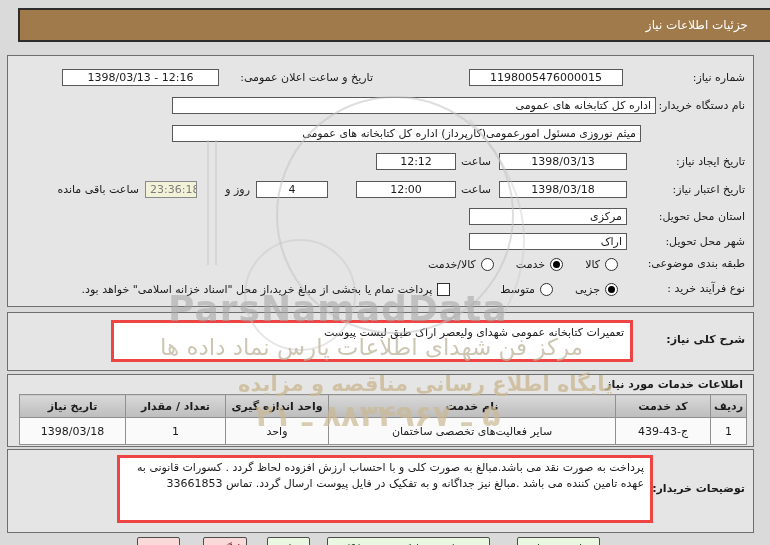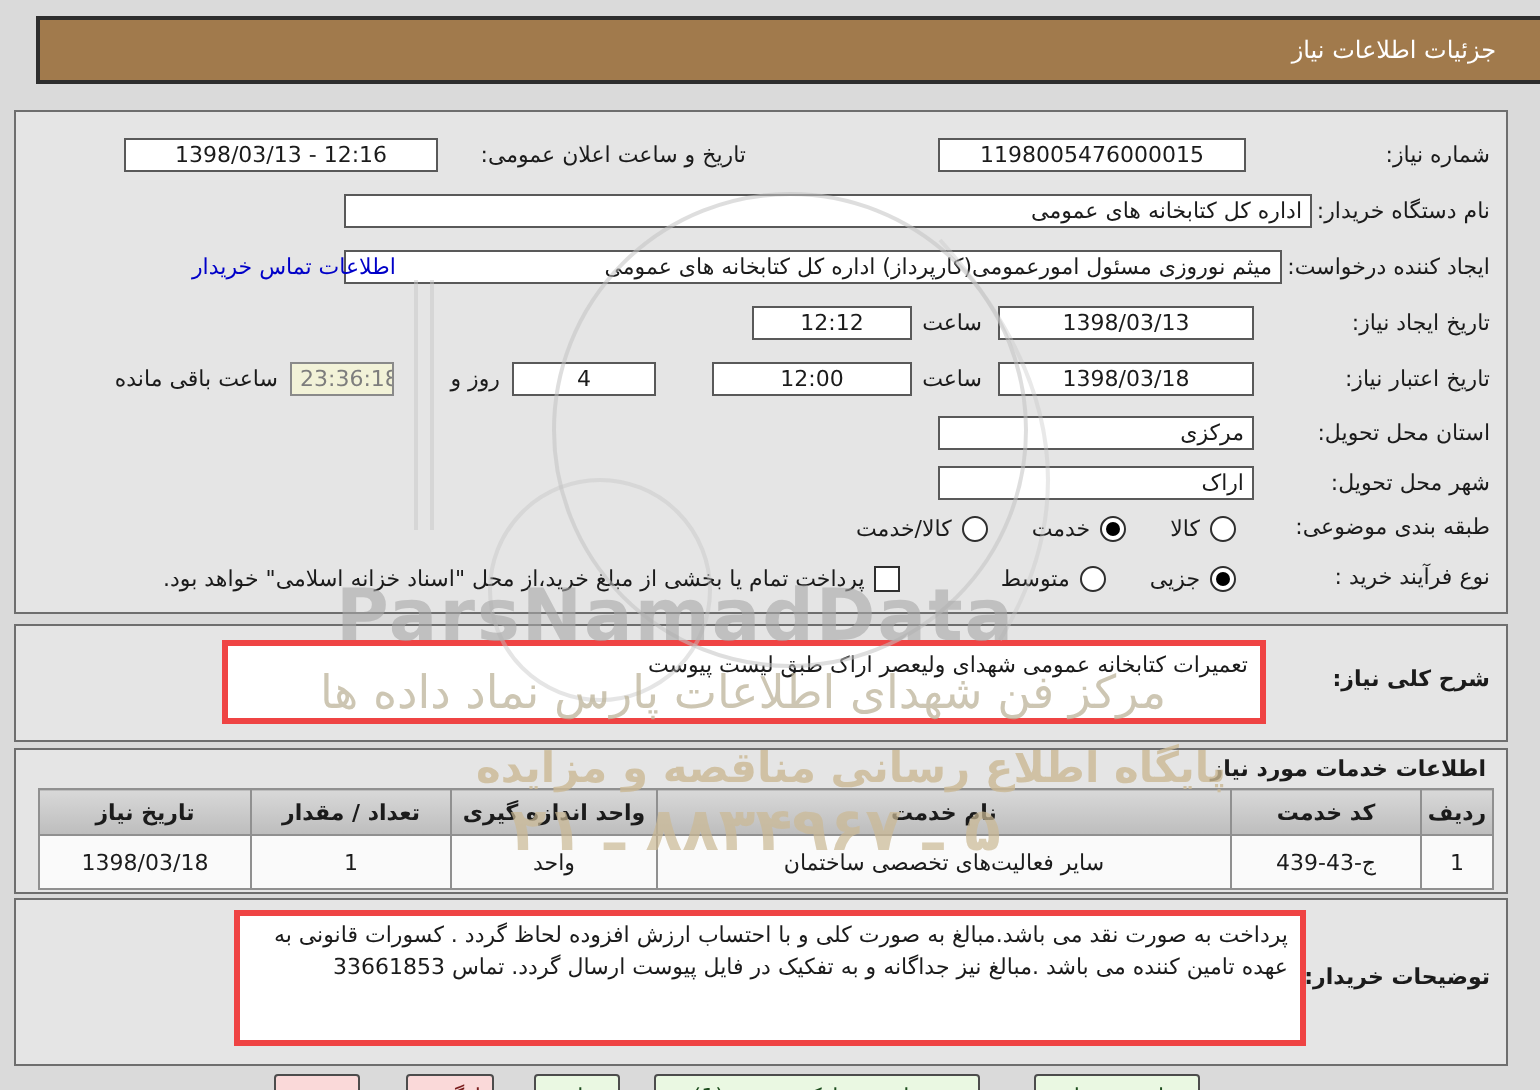--- a/index.html
+++ b/index.html
@@ -65,23 +65,21 @@
 <div class="abs panel" id="panel-main">
 
   <div class="abs lbl" style="right:8px;top:13px;">شماره نیاز:</div>
   <div class="abs inp center ltr" style="right:130px;top:13px;width:154px;">1198005476000015</div>
   <div class="abs lbl" style="right:380px;top:13px;">تاریخ و ساعت اعلان عمومی:</div>
   <div class="abs inp center ltr" style="right:534px;top:13px;width:157px;">1398/03/13 - 12:16</div>
 
   <div class="abs lbl" style="right:8px;top:41px;">نام دستگاه خریدار:</div>
   <div class="abs inp" style="right:97px;top:41px;width:484px;">اداره کل کتابخانه های عمومی</div>
 
-  <div class="abs lbl" style="right:8px;top:69px;">ایجاد کننده درخواست:</div>
   <div class="abs inp" style="right:112px;top:69px;width:469px;">میثم نوروزی مسئول امورعمومی(کارپرداز) اداره کل کتابخانه های عمومی</div>
-  <div class="abs link" style="left:88px;top:69px;">اطلاعات تماس خریدار</div>
 
   <div class="abs lbl" style="right:8px;top:97px;">تاریخ ایجاد نیاز:</div>
   <div class="abs inp center ltr" style="right:126px;top:97px;width:128px;">1398/03/13</div>
   <div class="abs lbl" style="right:262px;top:97px;">ساعت</div>
   <div class="abs inp center ltr" style="right:297px;top:97px;width:80px;">12:12</div>
 
   <div class="abs lbl" style="right:8px;top:125px;">تاریخ اعتبار نیاز:</div>
   <div class="abs inp center ltr" style="right:126px;top:125px;width:128px;">1398/03/18</div>
   <div class="abs lbl" style="right:262px;top:125px;">ساعت</div>
   <div class="abs inp center ltr" style="right:297px;top:125px;width:100px;">12:00</div>

